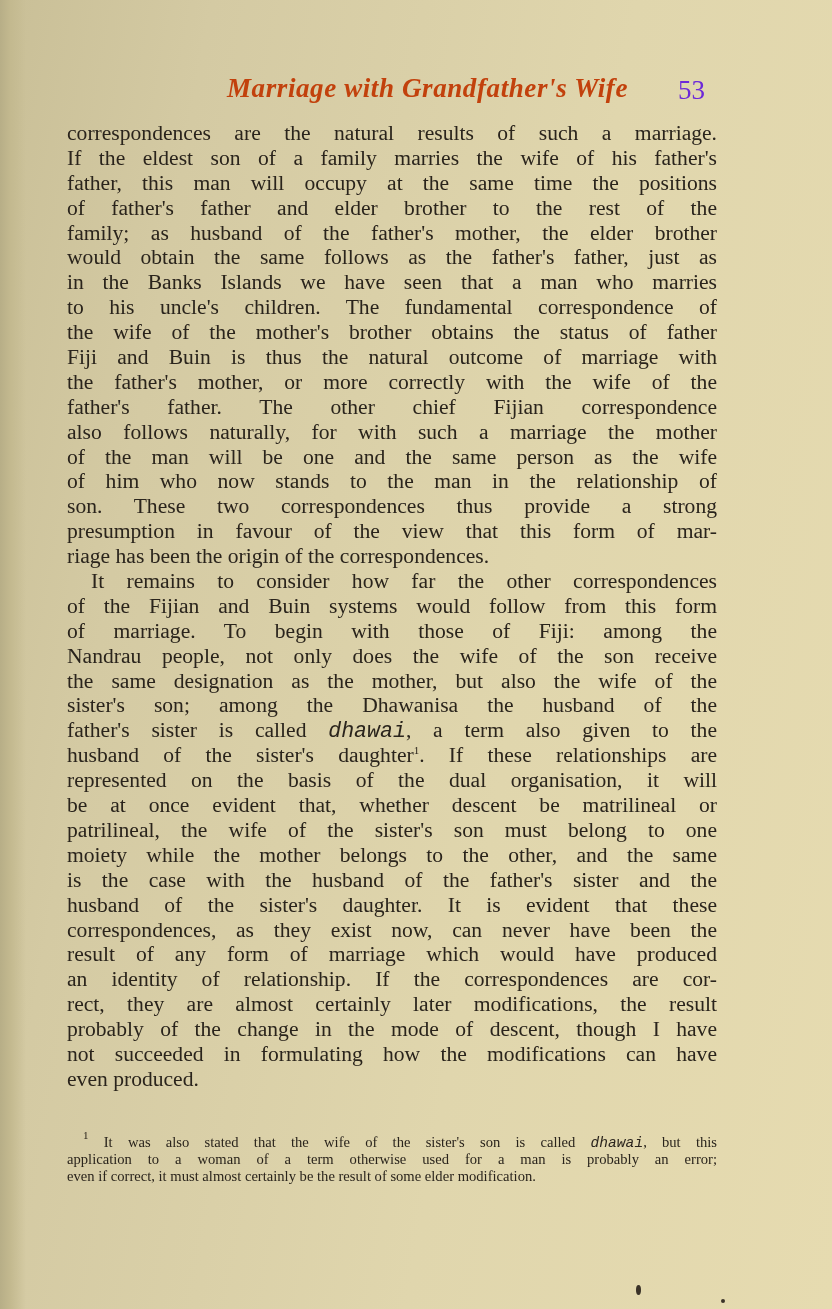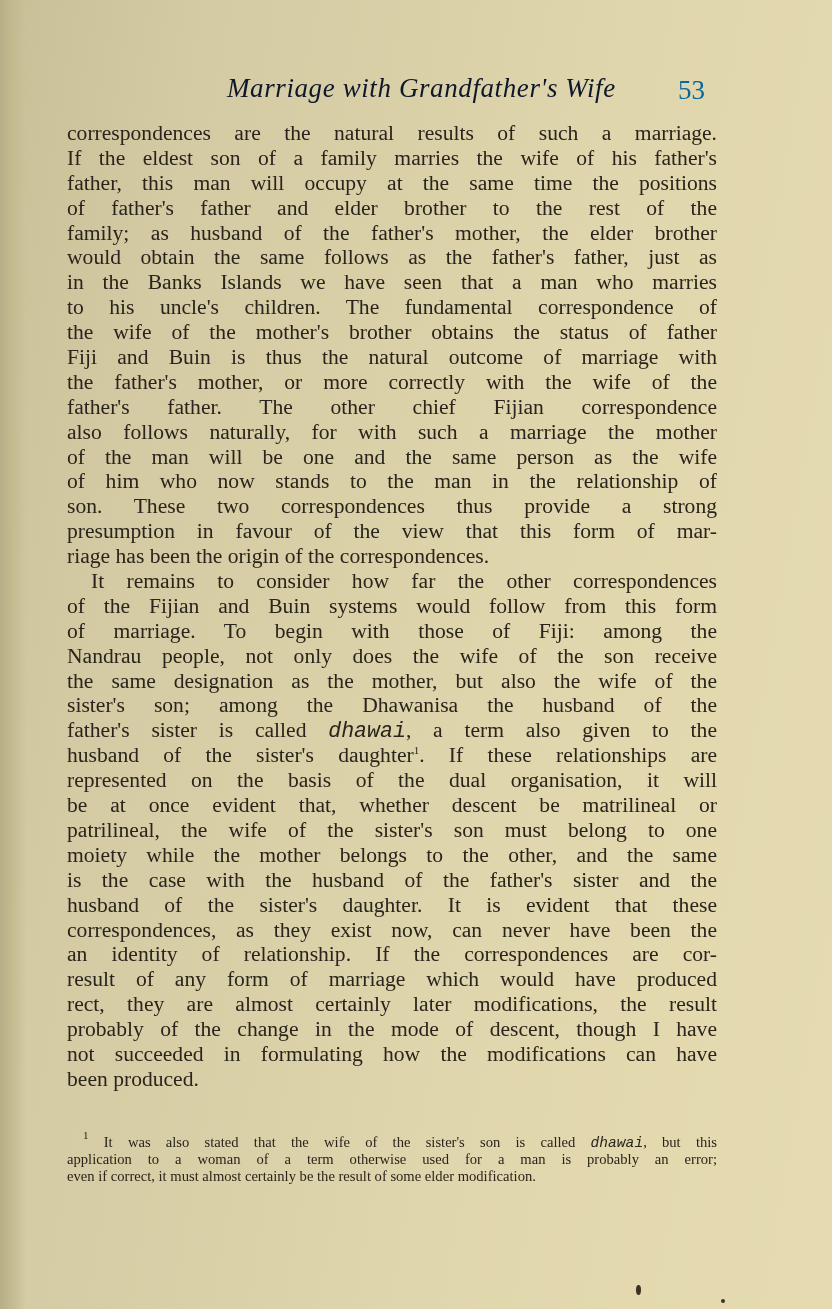--- a/index.html
+++ b/index.html
@@ -28,29 +28,30 @@
       width: 650px;
       height: 40px;
     }
     .running-title {
       position: absolute;
       left: 160px;
       top: 0;
       font-style: italic;
       font-size: 27px;
       letter-spacing: 0.6px;
-      color: #0f172a;
+      color: #c2410c;
       white-space: nowrap;
+      font-weight: bold;
     }
     .page-number {
       position: absolute;
       right: 12px;
       top: 2px;
       font-size: 27px;
-      color: #0369a1;
+      color: #6d28d9;
     }
     .body-text {
       position: absolute;
       top: 121px;
       left: 67px;
       width: 650px;
       font-size: 21.6px;
       line-height: 24.9px;
     }
     .line {
@@ -137,26 +138,26 @@
     <span class="line">sister's son; among the Dhawanisa the husband of the</span>
     <span class="line"><span>father's sister is called </span><span class="it">dhawai</span><span>, a term also given to the</span></span>
     <span class="line"><span>husband of the sister's daughter</span><sup class="fn">1</sup><span>. If these relationships are</span></span>
     <span class="line">represented on the basis of the dual organisation, it will</span>
     <span class="line">be at once evident that, whether descent be matrilineal or</span>
     <span class="line">patrilineal, the wife of the sister's son must belong to one</span>
     <span class="line">moiety while the mother belongs to the other, and the same</span>
     <span class="line">is the case with the husband of the father's sister and the</span>
     <span class="line">husband of the sister's daughter. It is evident that these</span>
     <span class="line">correspondences, as they exist now, can never have been the</span>
+    <span class="line">result of any form of marriage which would have produced</span>
     <span class="line">an identity of relationship. If the correspondences are cor-</span>
-    <span class="line">result of any form of marriage which would have produced</span>
     <span class="line">rect, they are almost certainly later modifications, the result</span>
     <span class="line">probably of the change in the mode of descent, though I have</span>
     <span class="line">not succeeded in formulating how the modifications can have</span>
-    <span class="line last">been produced.</span>
+    <span class="line last">even produced.</span>
   </div>
 </div>
 
 <div class="footnote">
   <span class="line indent"><sup class="fn">1</sup><span> It was also stated that the wife of the sister's son is called </span><span class="it">dhawai</span><span>, but this</span></span>
   <span class="line">application to a woman of a term otherwise used for a man is probably an error;</span>
   <span class="line last">even if correct, it must almost certainly be the result of some elder modification.</span>
 </div>
 
 <div class="speck" style="left:636px; top:1285px; width:5px; height:10px;"></div>

